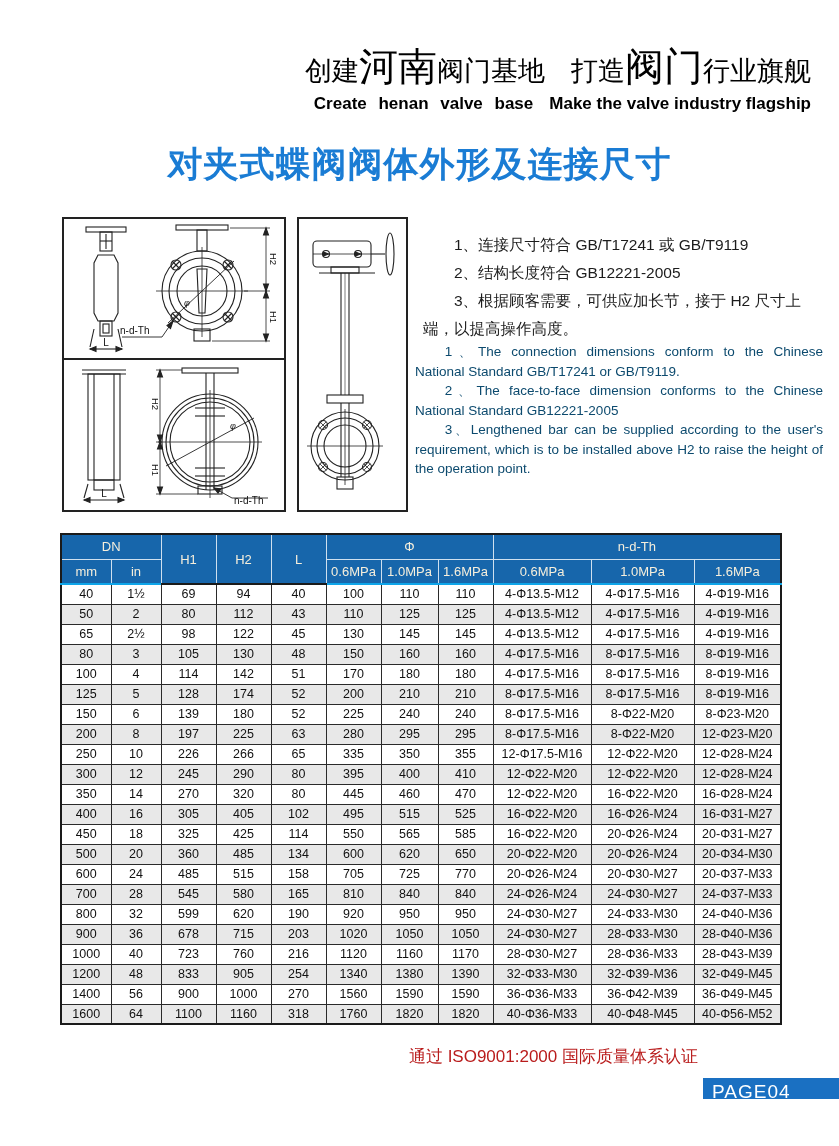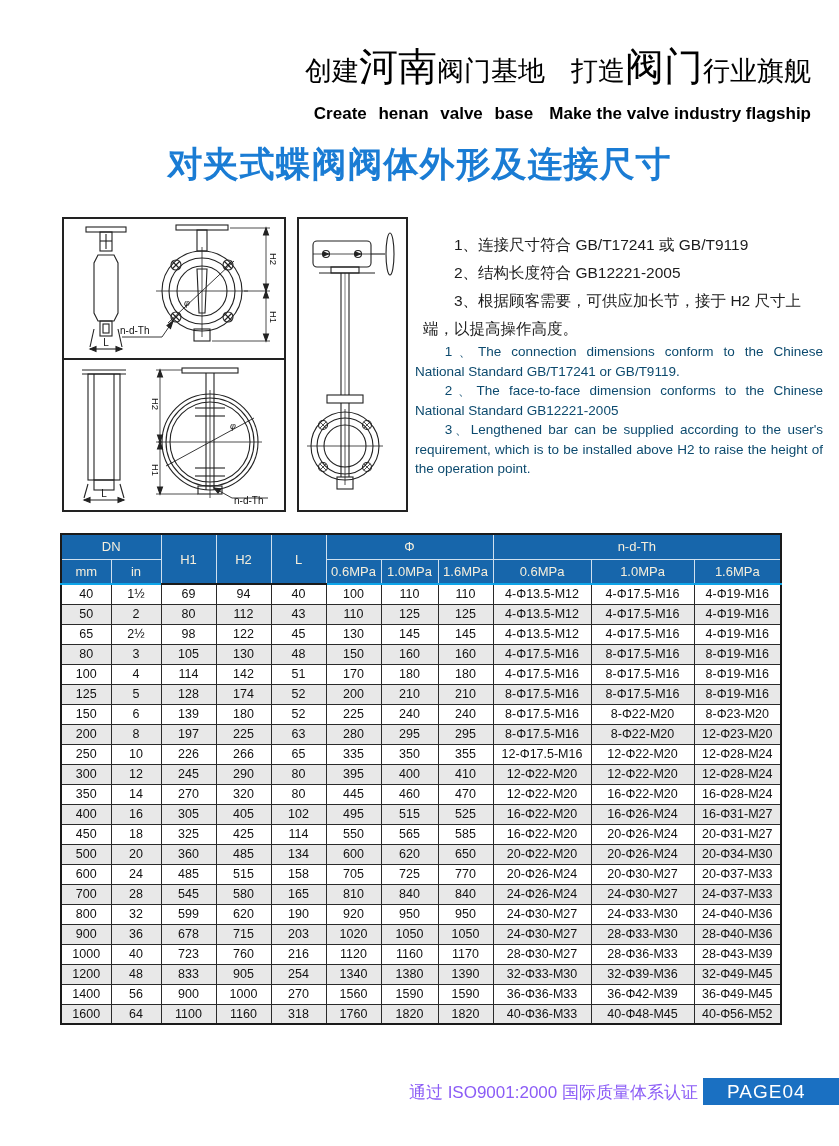--- a/index.html
+++ b/index.html
@@ -6,21 +6,21 @@
   body { background:#fff; }
   #page {
     position:relative; width:839px; height:1146px; background:#ffffff;
     font-family:"Liberation Sans", sans-serif; color:#111; overflow:hidden;
   }
   
   .brand { position:absolute; top:46px; right:28px; text-align:right; color:#000; }
   .brand-cn { font-weight:normal; font-size:27px; line-height:42px; white-space:nowrap; }
   .brand-cn .big { font-size:39px; }
   .brand-cn .gap { margin-left:26px; }
-  .brand-en { font-weight:bold; font-size:17px; margin-top:12px; white-space:nowrap; }
+  .brand-en { font-weight:bold; font-size:17px; margin-top:2px; white-space:nowrap; }
   .brand-en .sp1 { word-spacing:7px; }
   .brand-en .sp2 { margin-left:16px; }
   
   .title { position:absolute; top:141px; left:0; width:100%; text-align:center; color:#1a7cd4; }
   .title-cn { font-size:35px; font-weight:bold; letter-spacing:1px; }
   .title-en { font-size:19px; margin-top:5px; }
   
   .box1 { position:absolute; left:62px; top:217px; width:224px; height:295px; border:2px solid #222; background:#fff; }
   .box1 .panel1 { border-bottom:2px solid #222; }
   .box2 { position:absolute; left:297px; top:217px; width:111px; height:295px; border:2px solid #222; background:#fff; }
@@ -38,24 +38,24 @@
     border:1px solid #cfe0ef; height:25px; text-align:center;
   }
   .spec thead th[rowspan] { border-bottom:2px solid #1a1a1a; }
   .spec thead tr:last-child th { border-bottom:2px solid #0ea5e9; }
   .spec tbody td {
     border:1px solid #2a2a2a; height:20px; text-align:center;
     font-size:12.5px; color:#111; background:#fff; padding:0 1px;
   }
   .spec tbody tr:nth-child(even) td { background:#e8e8e8; }
   
-  .footer-cert { position:absolute; top:1081px; right:141px; font-size:17px; color:#8b5cf6; white-space:nowrap; }
+  .footer-cert { position:absolute; top:1045px; right:141px; font-size:17px; color:#b91c1c; white-space:nowrap; }
   .footer-page {
-    position:absolute; top:1078px; left:703px; right:0; height:27px;
-    background:#1a70c2; color:#fff; font-size:19px; line-height:27px; padding-left:24px; letter-spacing:1px;
+    position:absolute; top:1078px; left:703px; right:0; height:21px;
+    background:#1a70c2; color:#fff; font-size:19px; line-height:27px; padding-left:9px; letter-spacing:1px;
   }
 </style>
 </head>
 <body>
 
 <div id="page">
 
   <div class="brand">
     <div class="brand-cn"><span>创建</span><span class="big">河南</span><span>阀门基地</span><span class="gap">打造</span><span class="big">阀门</span><span>行业旗舰</span></div>
     <div class="brand-en"><span class="sp1">Create henan valve base</span><span class="sp2">Make the valve industry flagship</span></div>

